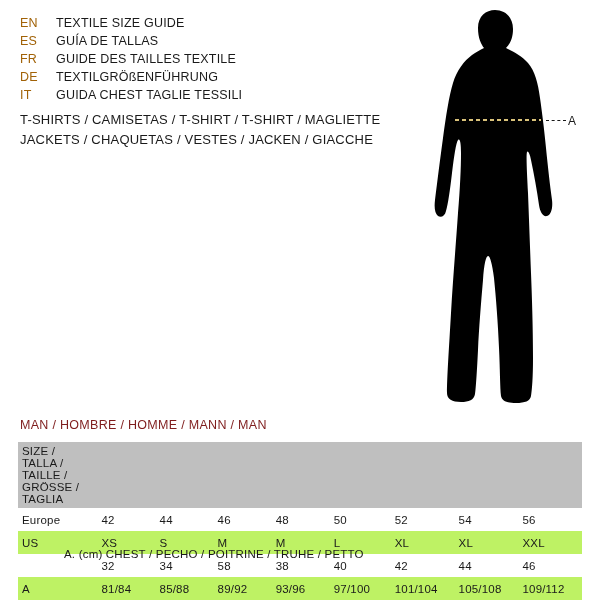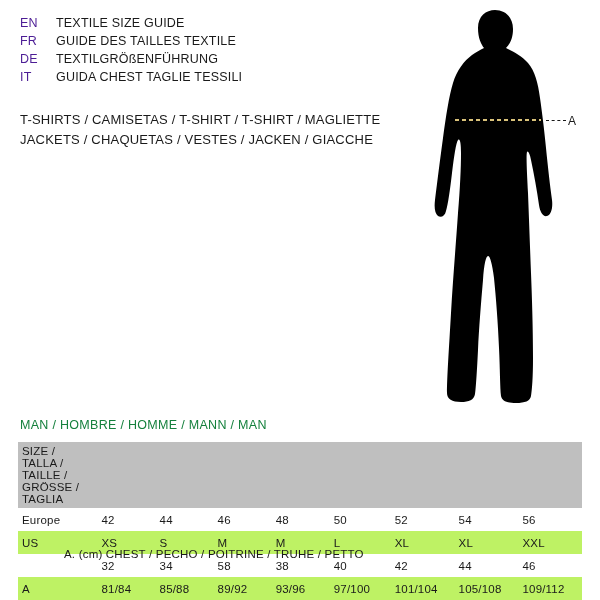--- a/index.html
+++ b/index.html
@@ -31,21 +31,21 @@
   .lang-row {
     display: flex;
     align-items: baseline;
     height: 18px;
     font-size: 12.5px;
     letter-spacing: 0.2px;
   }
   .lang-code {
     width: 36px;
     flex: 0 0 36px;
-    color: #4c1d95;
+    color: #a16207;
   }
   .lang-text {
     color: #1a1a1a;
   }
 
   
   .cat-block {
     position: absolute;
     left: 20px;
     top: 110px;
@@ -87,21 +87,21 @@
   }
 
   
   .table-title {
     position: absolute;
     left: 20px;
     top: 418px;
     font-size: 12.5px;
     font-weight: normal;
     letter-spacing: 0.3px;
-    color: #15803d;
+    color: #7f1d1d;
   }
   table.size-table {
     position: absolute;
     left: 18px;
     top: 442px;
     width: 564px;
     border-collapse: collapse;
     font-size: 11.5px;
     color: #1a1a1a;
   }
@@ -141,20 +141,24 @@
 </style>
 </head>
 <body>
 
 <div class="page">
 
   <div class="lang-block">
     <div class="lang-row">
       <span class="lang-code">EN</span>
       <span class="lang-text">TEXTILE SIZE GUIDE</span>
+    </div>
+    <div class="lang-row">
+      <span class="lang-code">ES</span>
+      <span class="lang-text">GUÍA DE TALLAS</span>
     </div>
     <div class="lang-row">
       <span class="lang-code">FR</span>
       <span class="lang-text">GUIDE DES TAILLES TEXTILE</span>
     </div>
     <div class="lang-row">
       <span class="lang-code">DE</span>
       <span class="lang-text">TEXTILGRÖßENFÜHRUNG</span>
     </div>
     <div class="lang-row">

